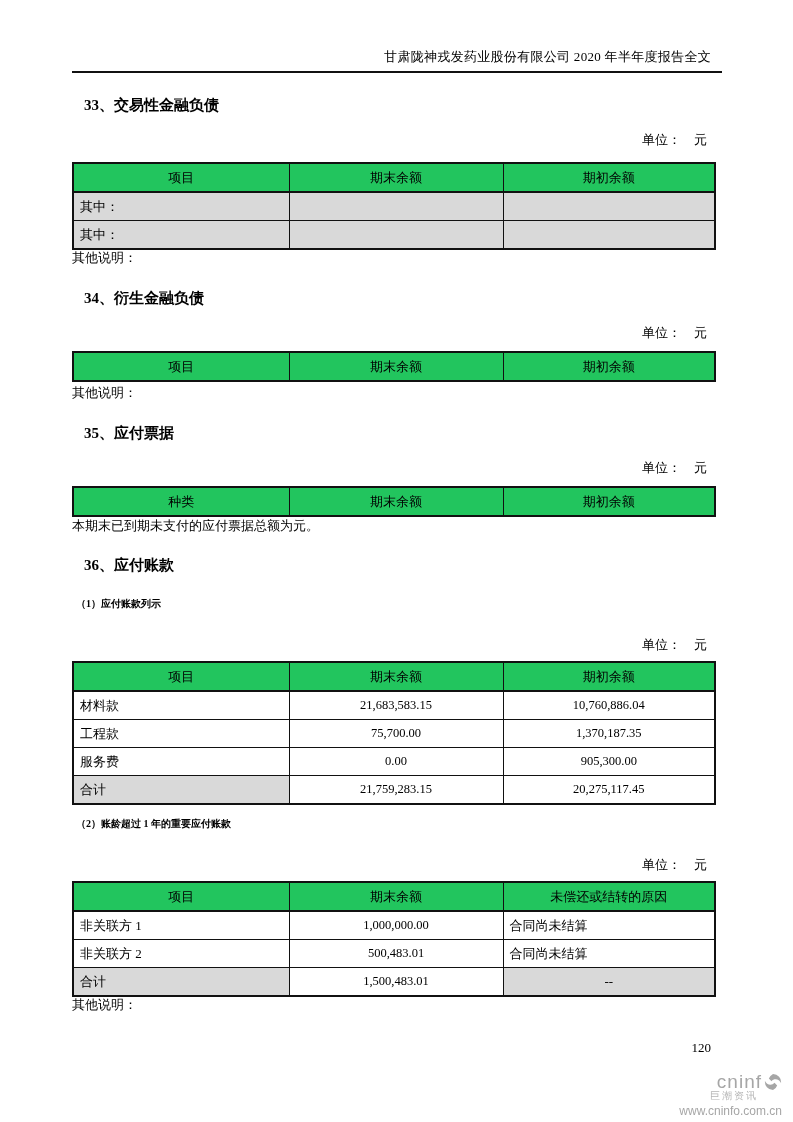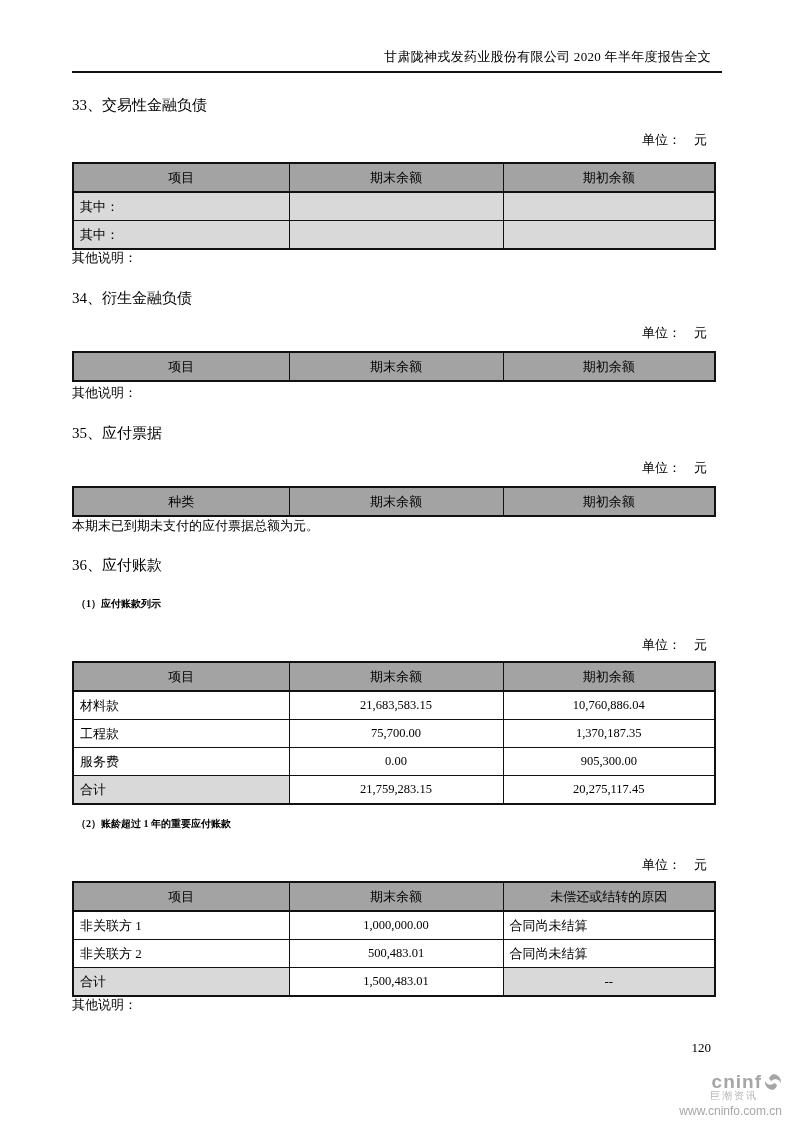--- a/index.html
+++ b/index.html
@@ -9,21 +9,21 @@
     background:#ffffff;
     font-family:"Liberation Serif","DejaVu Serif",serif;
     color:#000;
     overflow:hidden;
   }
   .abs { position:absolute; }
 
   .doc-header { top:48px; right:75px; font-size:13px; letter-spacing:0.3px; }
   .header-rule { top:71px; left:72px; width:650px; height:0; border-top:2px solid #111; }
 
-  .sec-heading { left:72px; font-weight:normal; font-size:15px; }
+  .sec-heading { left:84px; font-weight:bold; font-size:15px; }
   .sub-heading { left:76px; font-weight:bold; font-size:10px; }
   .unit { right:79px; font-size:13px; }
   .note { left:72px; font-size:13px; }
 
   table.tbl {
     border-collapse:collapse;
     table-layout:fixed;
     width:642px;
     font-size:13px;
     border:2px solid #111;
@@ -31,36 +31,36 @@
   }
   .tbl th, .tbl td {
     border:1px solid #111;
     height:27px;
     padding:0 6px;
     overflow:hidden;
     white-space:nowrap;
     font-weight:normal;
   }
   .tbl thead th {
-    background:#a3a3a3;
+    background:#22c55e;
     text-align:center;
     border-bottom:2px solid #111;
   }
   .gray { background:#d9d9d9; }
   .num { text-align:center; font-size:12.5px; }
   .indent { padding-left:13px; }
   .lbl { padding-left:5px; }
   .ctr { text-align:center; }
 
   .page-num { top:1040px; right:75px; font-size:13px; }
 
   .logo { top:1072px; right:4px; width:120px; text-align:right;
           font-family:"Liberation Sans","DejaVu Sans",sans-serif; }
   .logo-row { display:flex; align-items:center; justify-content:flex-end; gap:2px; }
-  .logo-brand { font-size:19px; font-weight:bold; color:#a6a6a6; letter-spacing:1px; line-height:1; }
+  .logo-brand { font-size:19px; font-weight:normal; color:#a6a6a6; letter-spacing:1px; line-height:1; }
   .logo-cn { font-size:10px; color:#b5b5b5; letter-spacing:2px; margin:-2px 24px 0 0; }
   .logo-url { font-size:12px; color:#a6a6a6; margin-top:1px; }
 </style>
 </head>
 <body>
 
 <div class="page">
 
   <div class="abs doc-header">甘肃陇神戎发药业股份有限公司 2020 年半年度报告全文</div>
   <div class="abs header-rule"></div>

